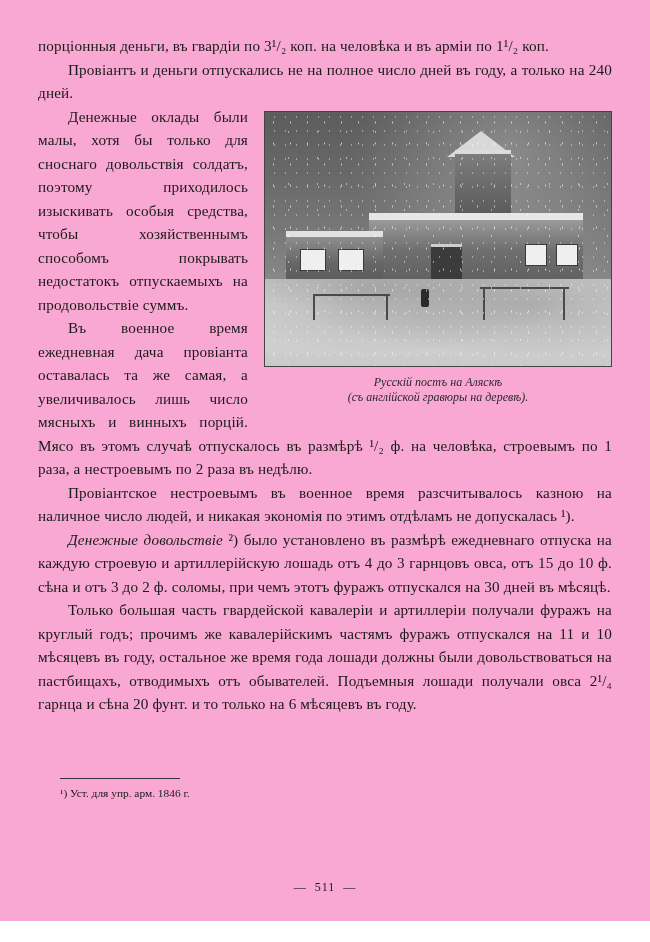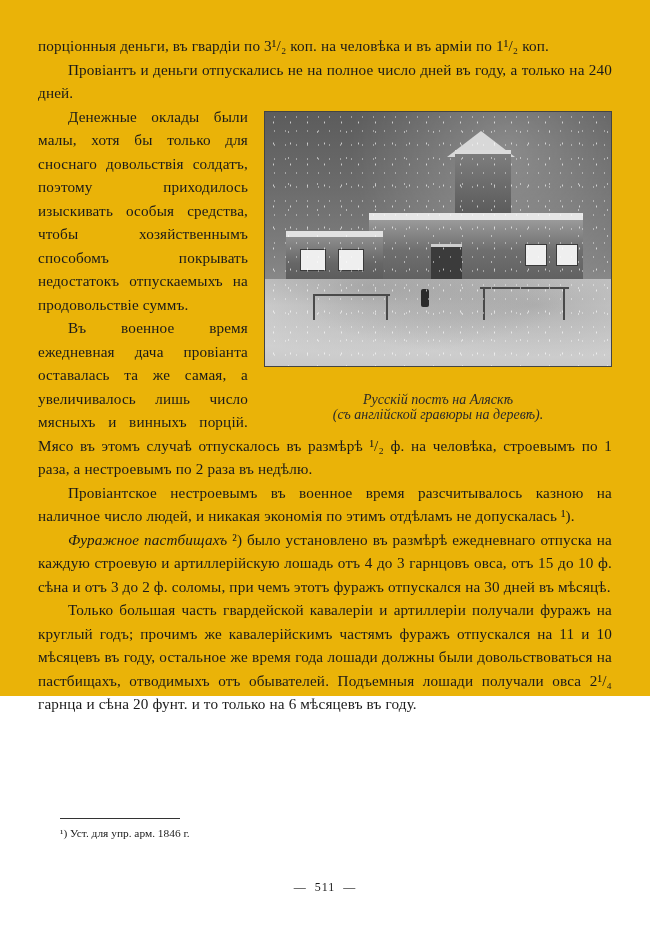--- a/index.html
+++ b/index.html
@@ -12,22 +12,22 @@
     height: 942px;
     position: relative;
     font-family: "Liberation Serif", serif;
     color: #1a1a1a;
     overflow: hidden;
   }
   .page {
     position: absolute;
     left: 0; top: 0;
     width: 650px;
-    height: 696px;
-    background: #eab308;
+    height: 921px;
+    background: #f9a8d4;
   }
   .content {
     position: absolute;
     left: 38px;
     top: 34px;
     width: 574px;
   }
   p.para {
     margin: 0 0 0 0;
     text-align: justify;
@@ -134,31 +134,31 @@
   .rail {
     position: absolute;
     background: #4a4a4a;
   }
   .figure-person {
     position: absolute;
     background: #2a2a2a;
     border-radius: 2px;
   }
   .fig-caption {
-    margin-top: 25px;
+    margin-top: 8px;
     text-align: center;
     font-style: italic;
-    font-size: 14px;
+    font-size: 12px;
     line-height: 15px;
     color: #2a2a2a;
   }
   .footnotes {
     position: absolute;
     left: 60px;
-    top: 818px;
+    top: 778px;
     width: 500px;
     font-size: 11.4px;
     line-height: 16.5px;
   }
   .footnotes .rule {
     width: 120px;
     height: 1px;
     background: #333;
     margin-bottom: 6px;
   }
@@ -219,21 +219,21 @@
 
     <p class="para indent">Денежные оклады были малы, хотя бы только для сноснаго довольствія солдатъ, поэтому приходилось изыскивать особыя средства, чтобы хозяйственнымъ способомъ покрывать недостатокъ отпускаемыхъ на продовольствіе суммъ.</p>
 
     <p class="para indent">Въ военное время ежедневная дача провіанта оставалась та же самая, а увеличивалось лишь число мясныхъ и винныхъ порцій. Мясо въ этомъ случаѣ отпускалось въ размѣрѣ ¹/₂ ф. на человѣка, строевымъ по 1 раза, а нестроевымъ по 2 раза въ недѣлю.</p>
 
     <div class="clear"></div>
 
     <p class="para indent">Провіантское нестроевымъ въ военное время разсчитывалось казною на наличное число людей, и никакая экономія по этимъ отдѣламъ не допускалась ¹).</p>
 
     <p class="para indent">
-      <span class="ital">Фуражное пастбищахъ</span><span> ²) было установлено въ размѣрѣ ежедневнаго отпуска на каждую строевую и артиллерійскую лошадь отъ 4 до 3 гарнцовъ овса, отъ 15 до 10 ф. сѣна и отъ 3 до 2 ф. соломы, при чемъ этотъ фуражъ отпускался на 30 дней въ мѣсяцѣ.</span>
+      <span class="ital">Денежные довольствіе</span><span> ²) было установлено въ размѣрѣ ежедневнаго отпуска на каждую строевую и артиллерійскую лошадь отъ 4 до 3 гарнцовъ овса, отъ 15 до 10 ф. сѣна и отъ 3 до 2 ф. соломы, при чемъ этотъ фуражъ отпускался на 30 дней въ мѣсяцѣ.</span>
     </p>
 
     <p class="para indent">Только большая часть гвардейской кавалеріи и артиллеріи получали фуражъ на круглый годъ; прочимъ же кавалерійскимъ частямъ фуражъ отпускался на 11 и 10 мѣсяцевъ въ году, остальное же время года лошади должны были довольствоваться на пастбищахъ, отводимыхъ отъ обывателей. Подъемныя лошади получали овса 2¹/₄ гарнца и сѣна 20 фунт. и то только на 6 мѣсяцевъ въ году.</p>
 
   </div>
 
   <div class="footnotes">
     <div class="rule"></div>
     <div class="fn">¹) Уст. для упр. арм. 1846 г.</div>
   </div>

